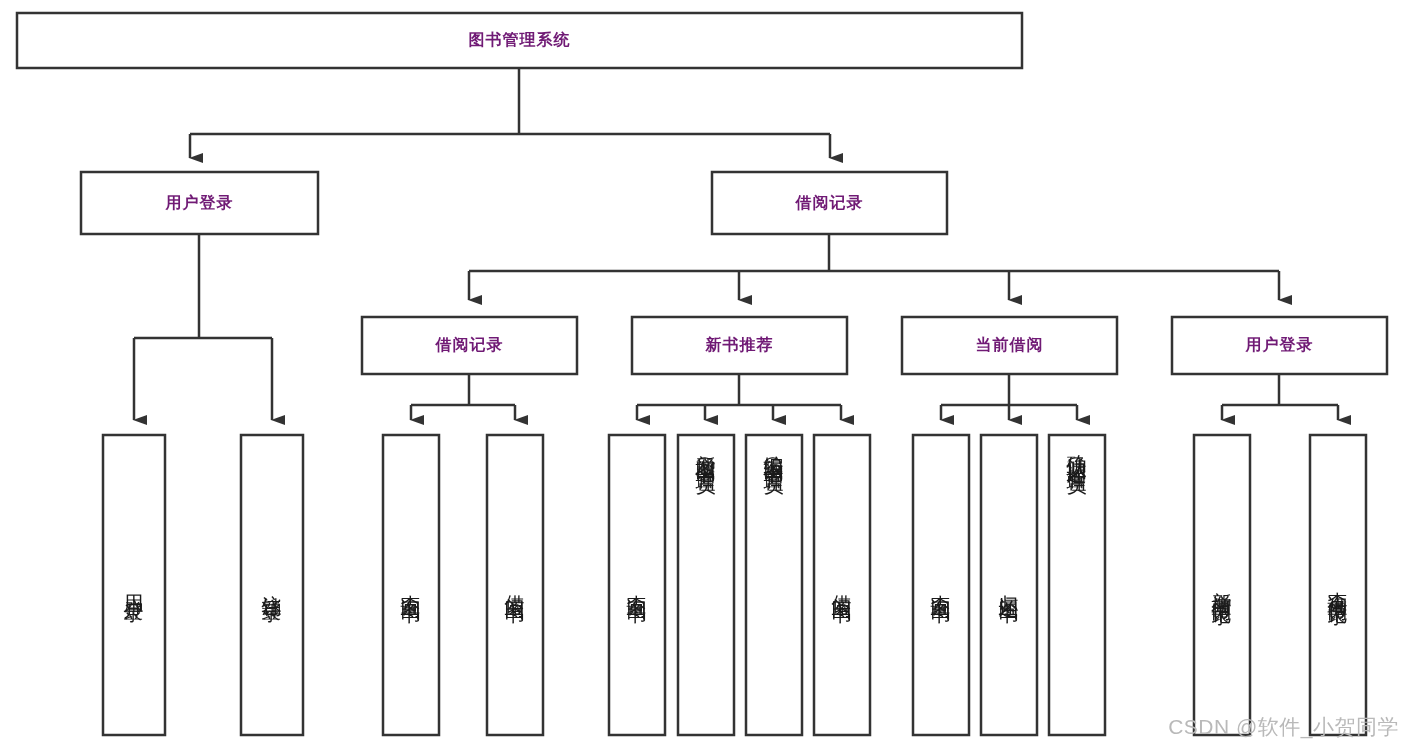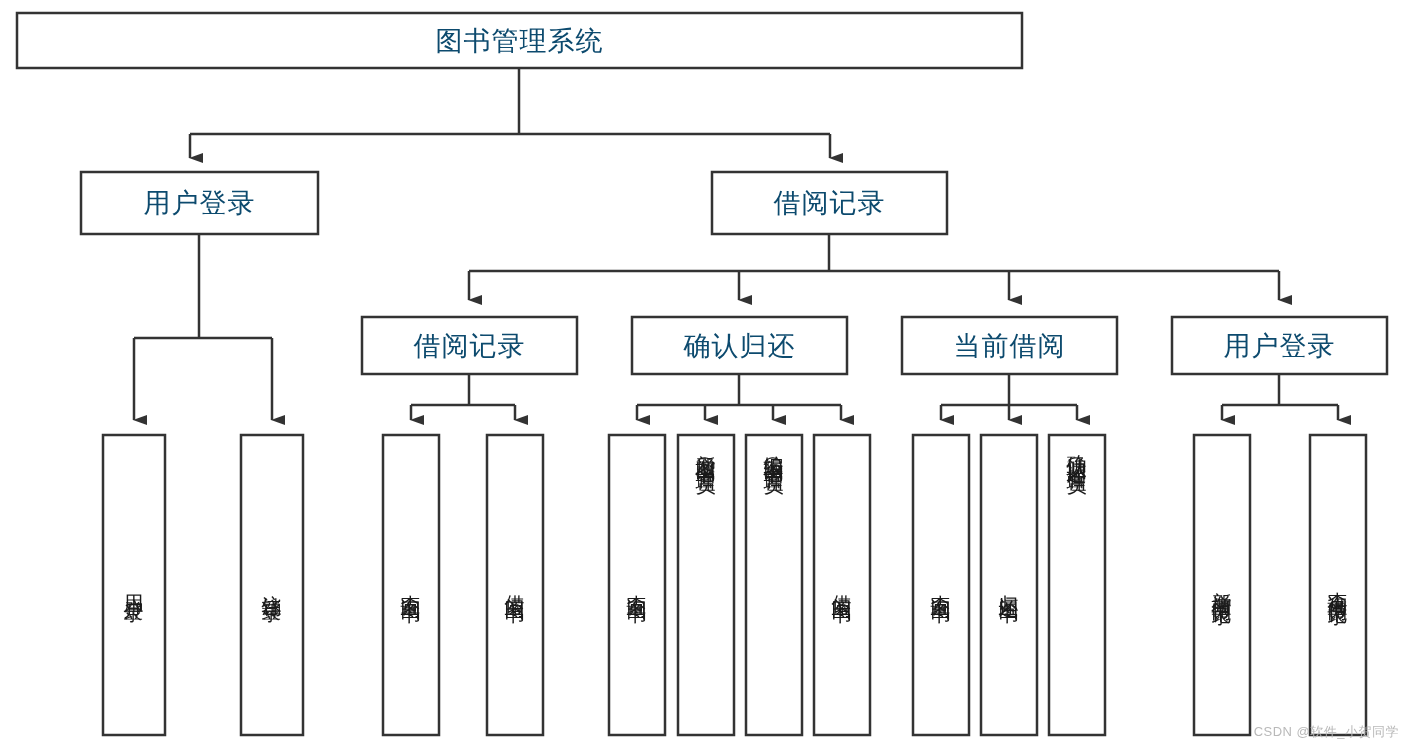--- a/index.html
+++ b/index.html
@@ -5,24 +5,25 @@
   html,body{margin:0;padding:0;}
   body{
     width:1405px;height:747px;
     background:#ffffff;
     font-family:"Liberation Sans","DejaVu Sans",sans-serif;
     overflow:hidden;
     position:relative;
   }
   #diagram{position:absolute;left:0;top:0;width:1405px;height:747px;}
   .node-label{
-    font-size:27px;
-    color:#0c4a6e;
+    font-size:16px;
+    color:#701a75;
     letter-spacing:1px;
     white-space:nowrap;
+    font-weight:bold;
   }
   .vlabel{
     font-size:20px;
     color:#1a1a1a;
     writing-mode:vertical-rl;
     text-orientation:upright;
     letter-spacing:3px;
     line-height:1;
     white-space:nowrap;
   }
@@ -32,21 +33,21 @@
     display:flex;align-items:center;justify-content:center;
   }
   .fo-inner-top{
     width:100%;height:100%;
     display:flex;align-items:flex-start;justify-content:center;
     padding-top:4px;box-sizing:border-box;
   }
   .watermark{
     position:absolute;
     right:6px;bottom:6px;
-    font-size:13px;
+    font-size:21px;
     color:#b9b9b9;
     letter-spacing:0.5px;
     white-space:nowrap;
     pointer-events:none;
     text-align:center;
   }
 </style>
 </head>
 <body>
 
@@ -134,21 +135,21 @@
       <div xmlns="http://www.w3.org/1999/xhtml" class="fo-inner">
         <span class="node-label">借阅记录</span>
       </div>
     </foreignObject>
   </g>
 
   <g>
     <rect x="632" y="317" width="215" height="57" fill="#ffffff" stroke="#333333" stroke-width="2.5"></rect>
     <foreignObject class="box-fo" x="632" y="317" width="215" height="57">
       <div xmlns="http://www.w3.org/1999/xhtml" class="fo-inner">
-        <span class="node-label">确认归还</span>
+        <span class="node-label">新书推荐</span>
       </div>
     </foreignObject>
   </g>
 
   <g>
     <rect x="902" y="317" width="215" height="57" fill="#ffffff" stroke="#333333" stroke-width="2.5"></rect>
     <foreignObject class="box-fo" x="902" y="317" width="215" height="57">
       <div xmlns="http://www.w3.org/1999/xhtml" class="fo-inner">
         <span class="node-label">当前借阅</span>
       </div>

